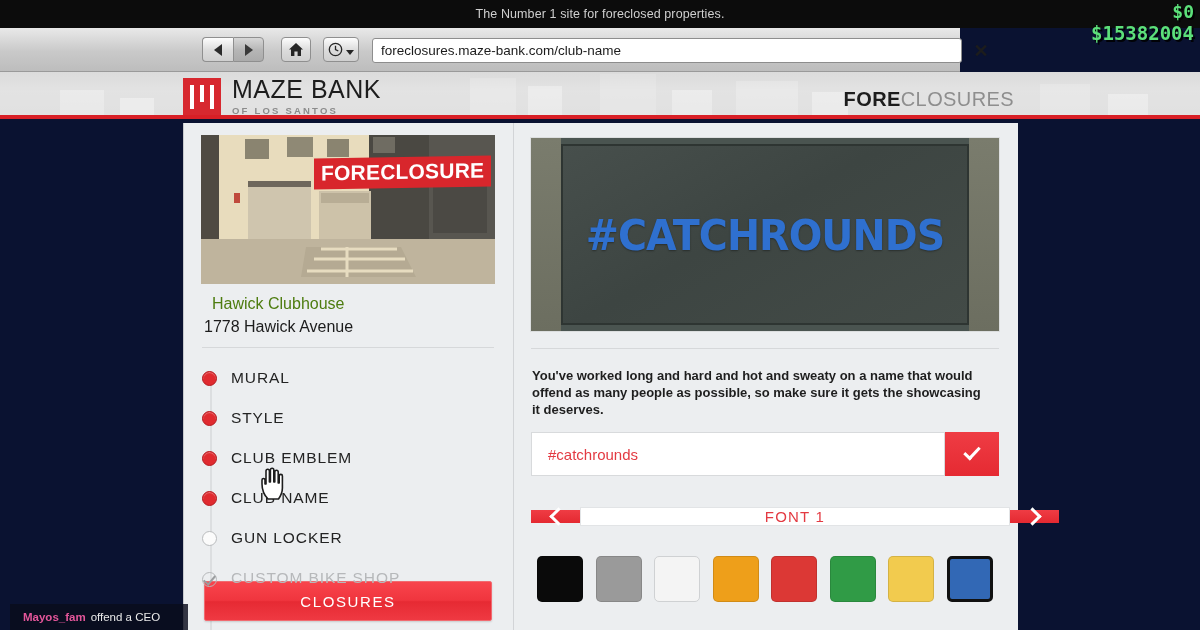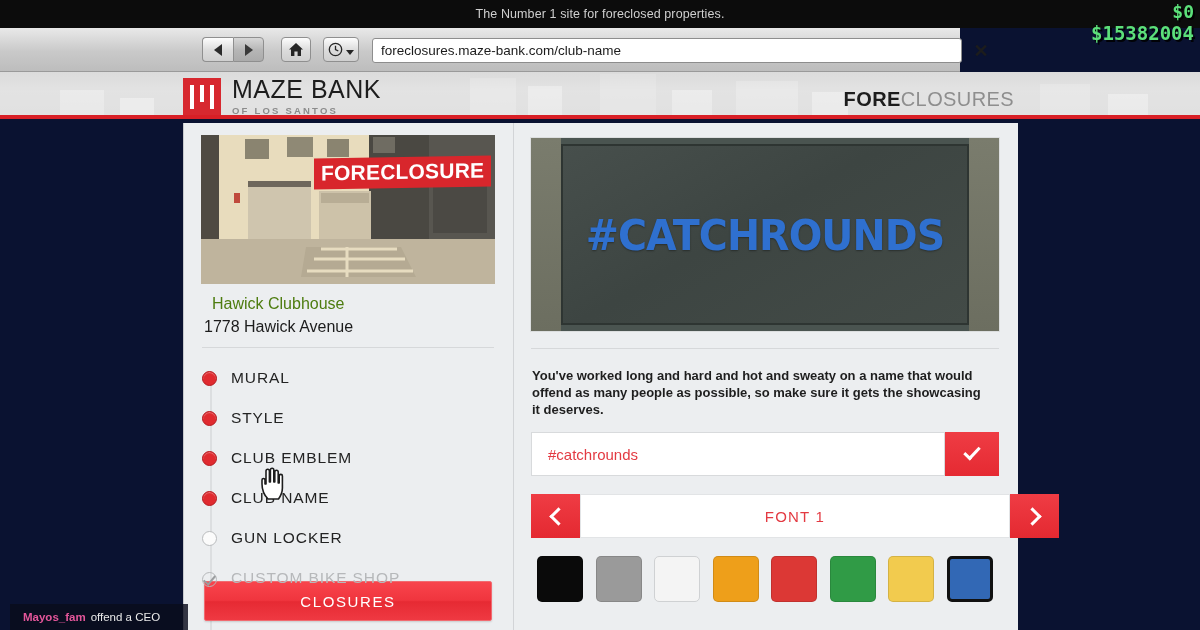--- a/index.html
+++ b/index.html
@@ -285,20 +285,21 @@
   }
   .name-confirm .tick {
     width: 16px; height: 9px;
     border: 3px solid #fff; border-top: none; border-right: none;
     transform: rotate(-47deg); margin-top: -5px;
   }
   .font-row {
     position: absolute; left: 16px; top: 371px;
     width: 528px; height: 44px;
     display: flex;
+    align-items: center;
   }
   .font-arrow {
     width: 49px;
     background: linear-gradient(#ef3c44,#e42931);
     display: flex; align-items: center; justify-content: center;
     color: #fff;
   }
   .chev { width: 13px; height: 13px; border: 3px solid #fff; }
   .chev.l { border-right: none; border-top: none; transform: rotate(45deg); margin-left: 5px; }
   .chev.r { border-left: none; border-bottom: none; transform: rotate(45deg); margin-right: 5px; }

